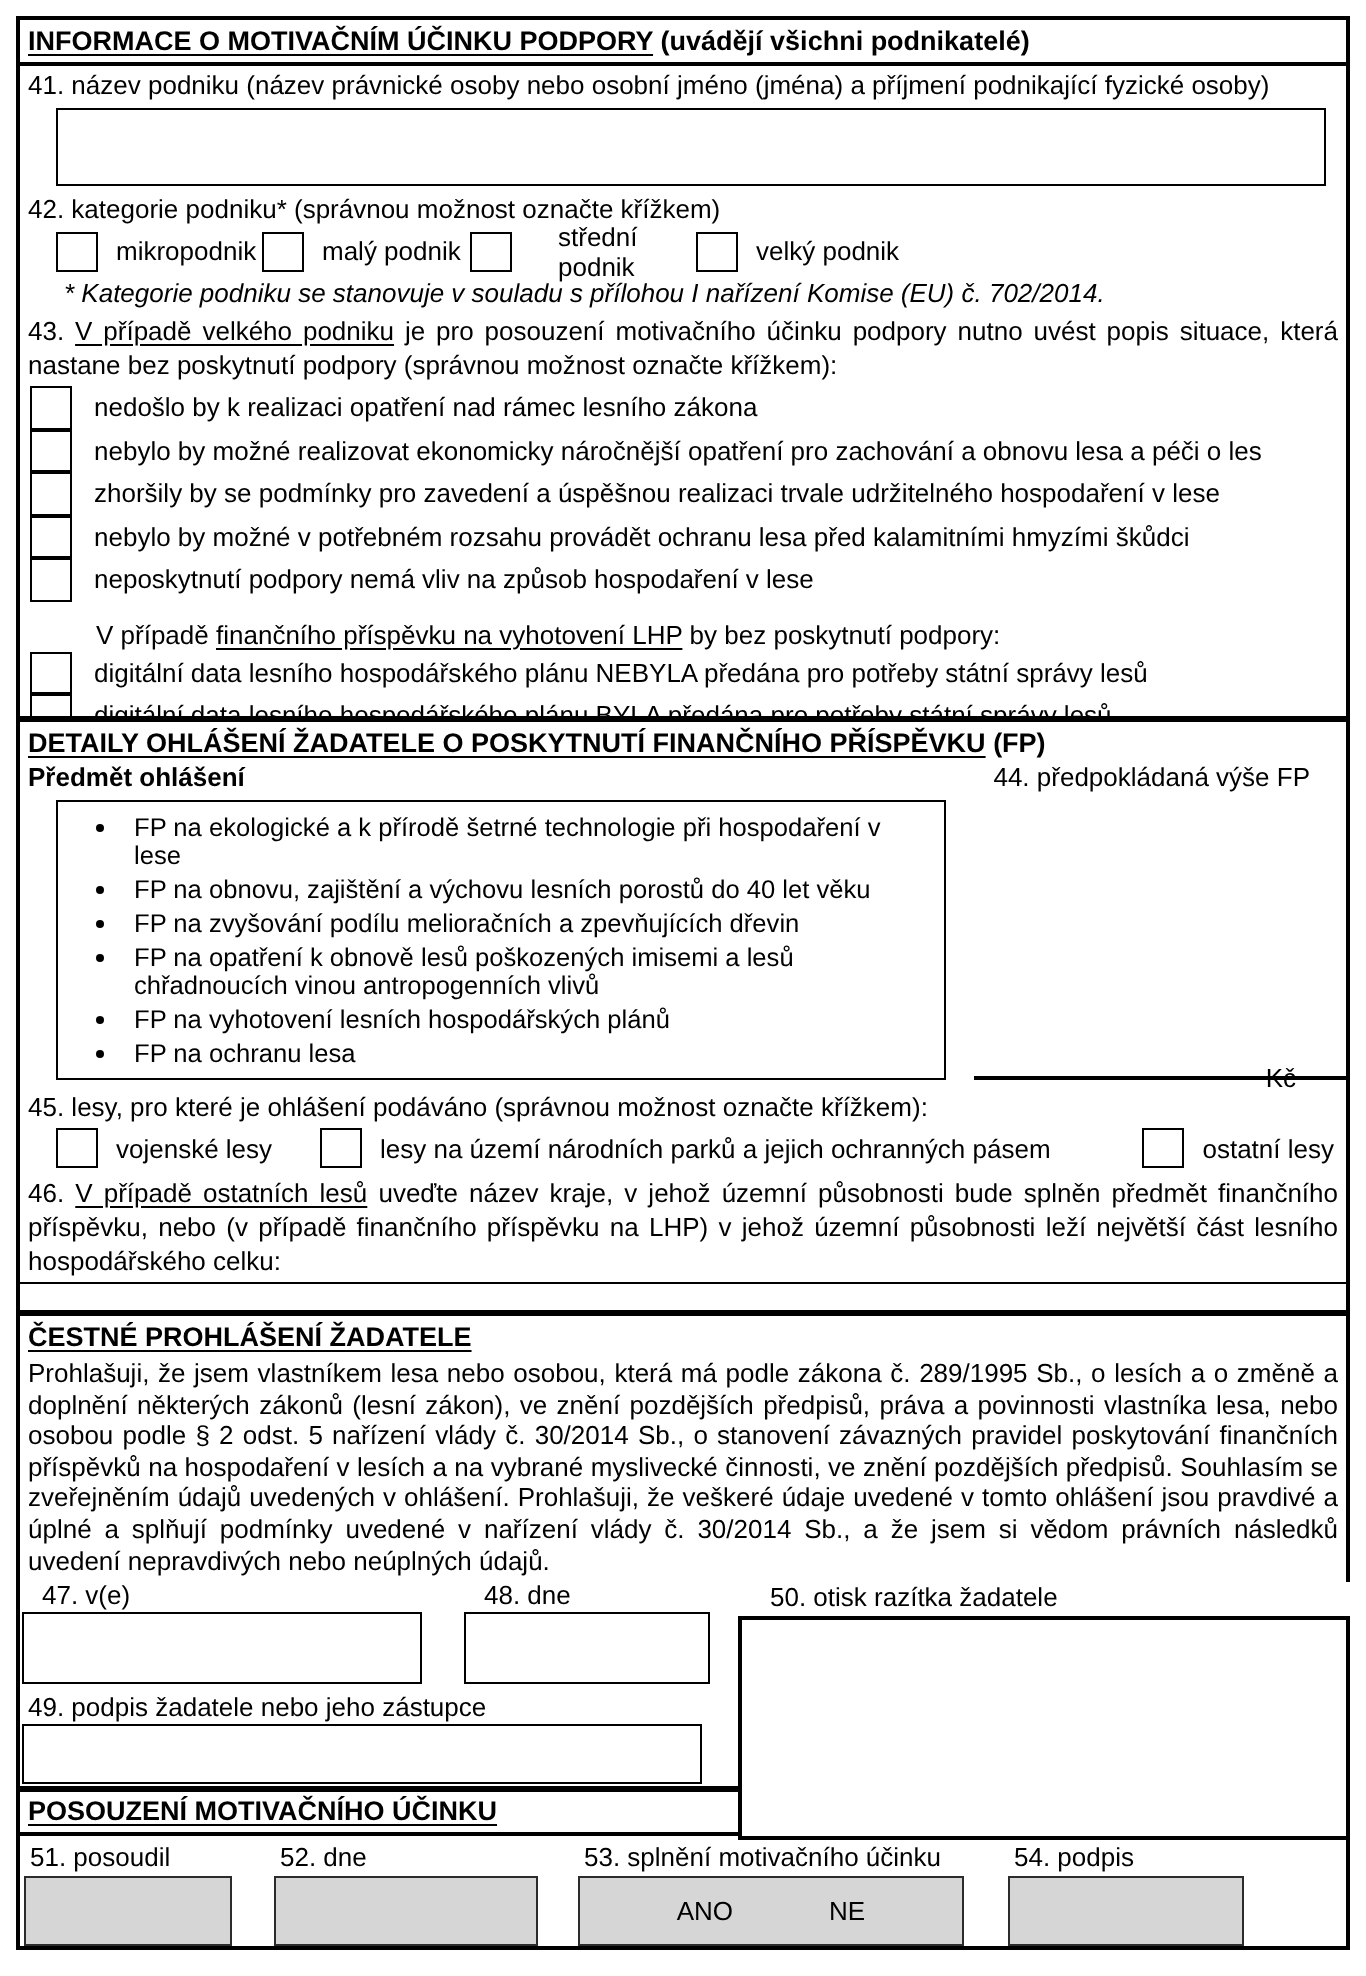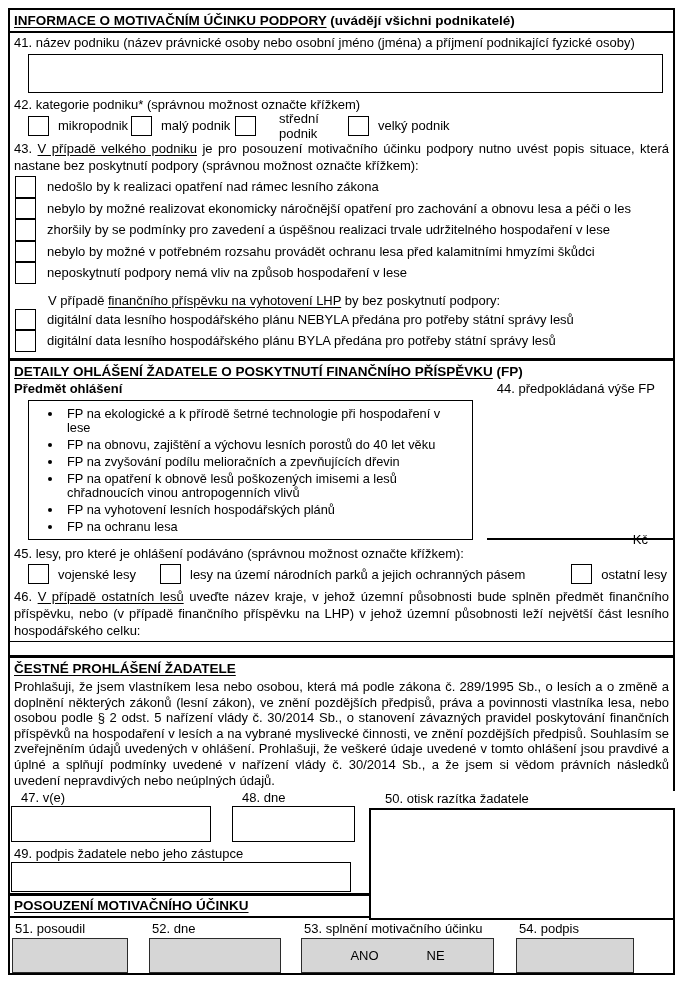--- a/index.html
+++ b/index.html
@@ -63,21 +63,21 @@
   .lbl49 { padding:4px 4px 1px 4px; line-height:15px; }
   .box49 { margin-left:1px; width:340px; height:30px; }
 
   .stamp { position:absolute; top:133px; right:-2px; width:306px; z-index:5; }
   .stamp-lbl { padding:0 0 2px 16px; line-height:15px; background:#fff; }
   .stamp-box { height:112px; border:2px solid #000; background:#fff; }
 
   .dhdr { padding:2px 4px 1px 4px; border-bottom:2px solid #000; font-weight:bold; font-size:13.5px; height:22px; }
   .drow { display:flex; margin-top:2px; }
   .dcell { }
-  .dc1 { margin-left:2px; width:116px; } .dc2 { margin-left:21px; width:132px; }
+  .dc1 { margin-left:2px; width:104px; } .dc2 { margin-left:21px; width:132px; }
   .dc3 { margin-left:20px; width:193px; } .dc4 { margin-left:22px; width:118px; }
   .dlbl { padding:1px 0 2px 3px; line-height:15px; }
   .gray-box { height:35px; background:#d6d6d6; border:1.5px solid #2b2b2b; }
   .yn-box { display:flex; align-items:center; justify-content:center; gap:48px;text-align:right; }
 </style>
 </head>
 <body>
 
 <div class="page">
   <div class="form">
@@ -103,20 +103,21 @@
         </div>
         <div class="opt o42-2">
           <span class="cb"></span>
           <span>střední podnik</span>
         </div>
         <div class="opt">
           <span class="cb"></span>
           <span>velký podnik</span>
         </div>
       </div>
+      <div class="note">* Kategorie podniku se stanovuje v souladu s přílohou I nařízení Komise (EU) č. 702/2014.</div>
 
       <div class="p43 just">
         <span>43. </span><span class="u">V případě velkého podniku</span><span> je pro posouzení motivačního účinku podpory nutno uvést popis situace, která nastane bez poskytnutí podpory (správnou možnost označte křížkem):</span>
       </div>
       <div class="stack">
         <span class="cb"></span>
         <span class="optlbl">nedošlo by k realizaci opatření nad rámec lesního zákona</span>
       </div>
       <div class="stack">
         <span class="cb"></span>

